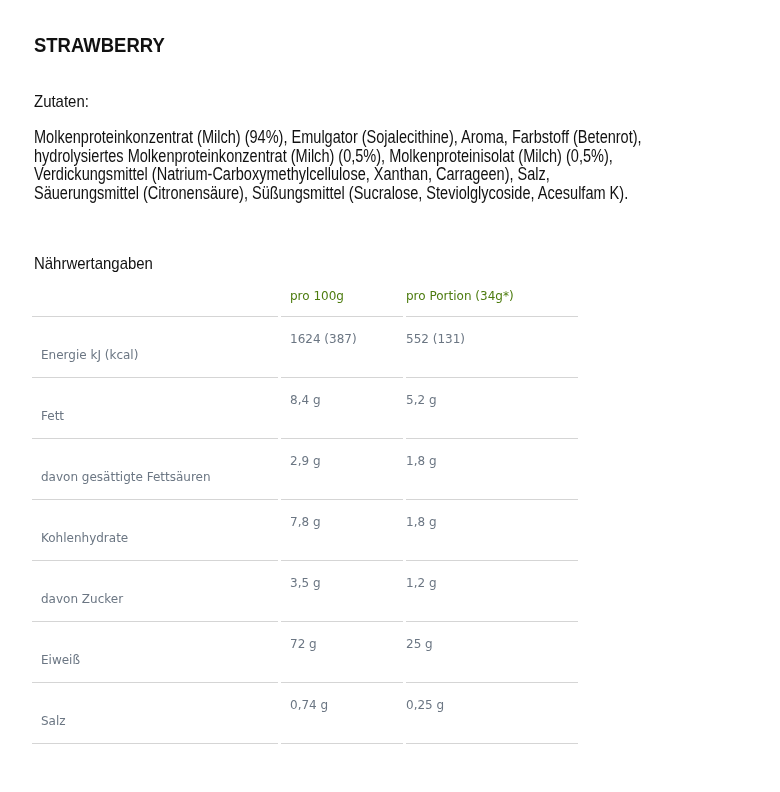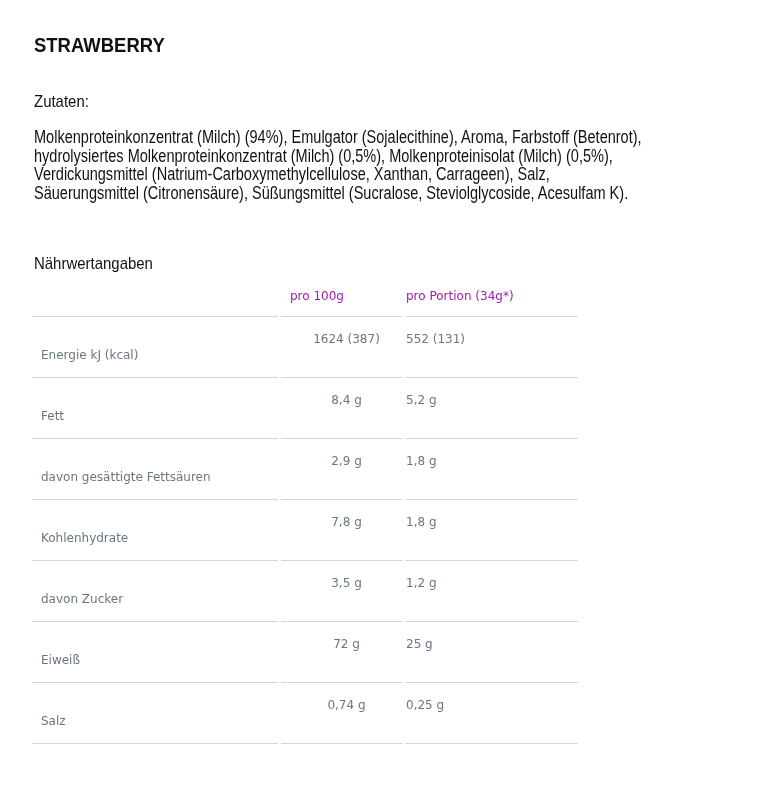--- a/index.html
+++ b/index.html
@@ -36,30 +36,30 @@
       border-collapse: separate; border-spacing: 3px 0;
       margin-left: -3px;
       font-family: "DejaVu Sans", sans-serif;
       font-size: 12px; color: #6b7683;
     }
     table.nutri th, table.nutri td {
       border-bottom: 1.5px solid #d5d5d5;
       font-weight: normal;
       vertical-align: top;
     }
-    table.nutri th { height: 37px; padding-top: 9px; color: #a21caf; font-size: 12px; }
+    table.nutri th { height: 37px; padding-top: 9px; color: #4d7c0f; font-size: 12px; }
     table.nutri td { height: 61px; }
     .c1 { width: 246px; }
     .c2 { width: 122px; }
     .c3 { width: 172px; }
     th.c1 { }
     th.c2 { text-align: left; padding-left: 9px; }
     th.c3 { text-align: left; padding-right: 10px; }
     td.c1 { padding-left: 9px; padding-top: 31px; }
-    td.c2 { padding-left: 9px; padding-top: 15px; text-align: center; }
+    td.c2 { padding-left: 9px; padding-top: 15px; }
     td.c3 { padding-right: 10px; padding-top: 15px; }
   </style>
 </head>
 <body>
 
 <h1 class="title">STRAWBERRY</h1>
 
 <div class="ingredients-label">Zutaten:</div>
 
 <div class="ingredients-text">

